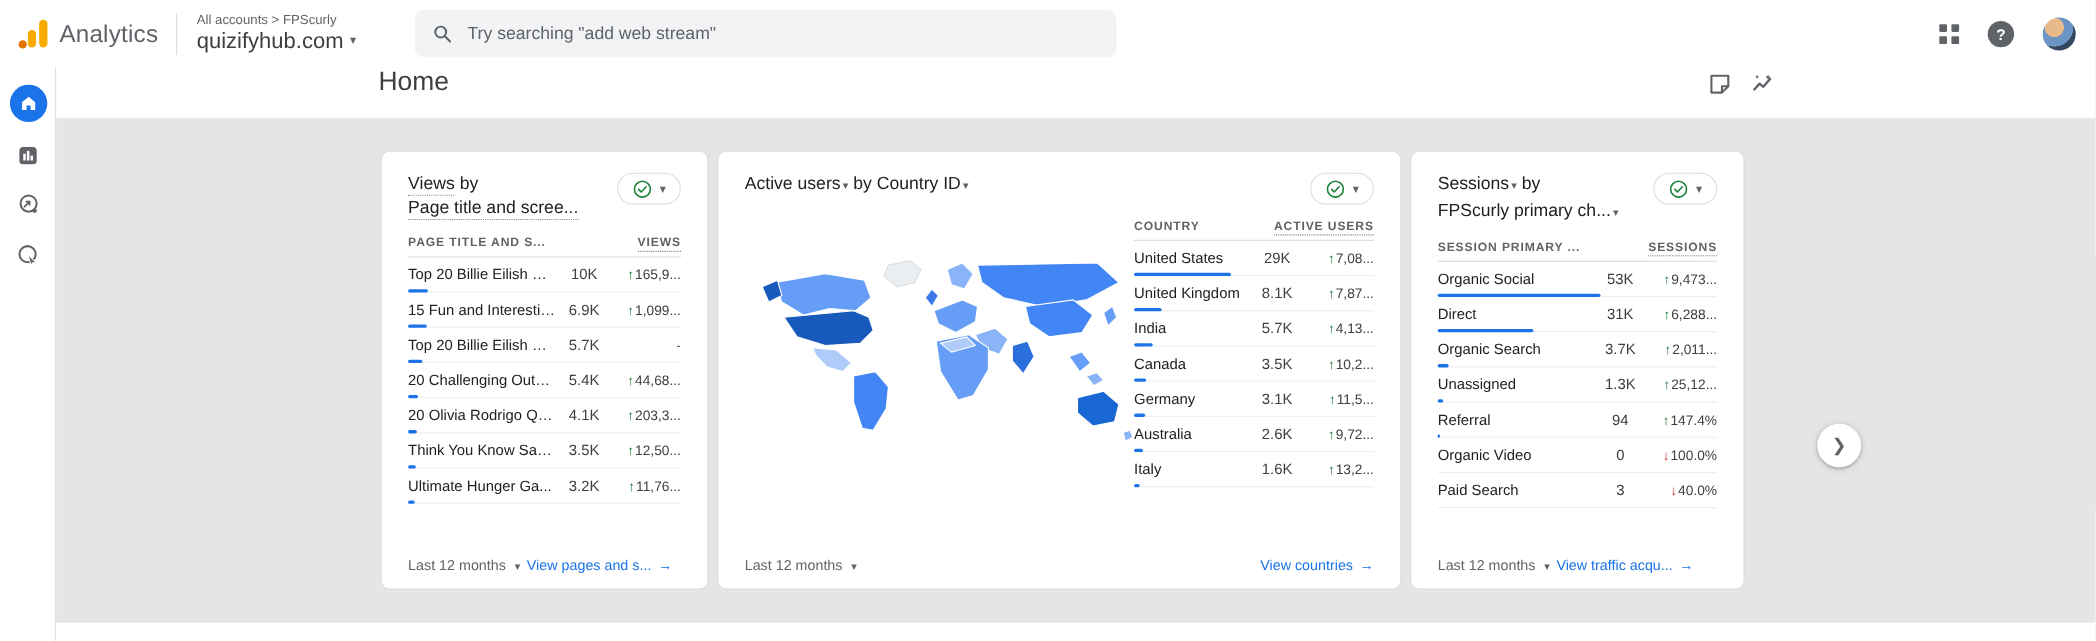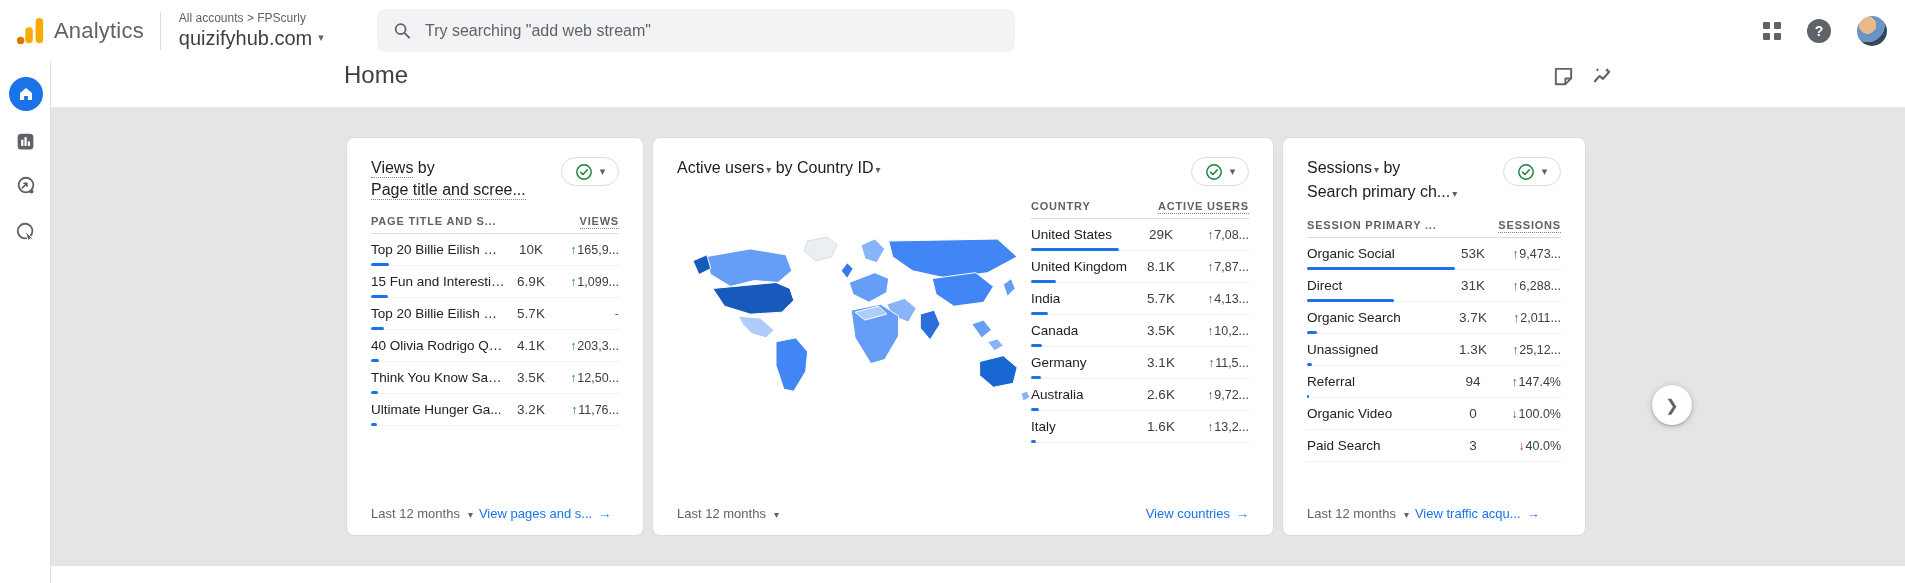--- a/index.html
+++ b/index.html
@@ -198,21 +198,27 @@
     <span class="tchange"><i class="arrow" data-dir="up"></i><span>1,099...</span></span>
     <span class="bar" style="width: 17px;"></span>
   </div>
           <div class="trow">
     <span class="tlabel">Top 20 Billie Eilish Q...</span>
     <span class="tvalue">5.7K</span>
     <span class="tchange muted"><i class="arrow" data-dir="none"></i><span>-</span></span>
     <span class="bar" style="width: 13px;"></span>
   </div>
           <div class="trow">
-    <span class="tlabel">40 Olivia Rodrigo Qui...</span>
+    <span class="tlabel">20 Challenging Outer...</span>
+    <span class="tvalue">5.4K</span>
+    <span class="tchange"><i class="arrow" data-dir="up"></i><span>44,68...</span></span>
+    <span class="bar" style="width: 9px;"></span>
+  </div>
+          <div class="trow">
+    <span class="tlabel">20 Olivia Rodrigo Qui...</span>
     <span class="tvalue">4.1K</span>
     <span class="tchange"><i class="arrow" data-dir="up"></i><span>203,3...</span></span>
     <span class="bar" style="width: 8px;"></span>
   </div>
           <div class="trow">
     <span class="tlabel">Think You Know Sabr...</span>
     <span class="tvalue">3.5K</span>
     <span class="tchange"><i class="arrow" data-dir="up"></i><span>12,50...</span></span>
     <span class="bar" style="width: 7px;"></span>
   </div>
@@ -334,21 +340,21 @@
           <span>→</span>
         </span>
       </div>
     </div>
 
     <div class="card c3">
       <div class="card-head">
         <div class="card-title">
           <span>Sessions</span><span class="title-caret">▾</span>
           <span>by</span><br>
-          <span>Search primary ch...</span><span class="title-caret">▾</span>
+          <span>FPScurly primary ch...</span><span class="title-caret">▾</span>
         </div>
         <div class="ok-pill">
           <svg width="18" height="18" viewBox="0 0 20 20">
             <circle cx="10" cy="10" r="8" fill="none" stroke="#188038" stroke-width="1.6"></circle>
             <path d="M6.2 10.2 L8.8 12.8 L13.8 7.6" fill="none" stroke="#188038" stroke-width="1.6" stroke-linecap="round" stroke-linejoin="round"></path>
           </svg>
           <span class="caret">▾</span>
         </div>
       </div>
       <div class="thead">

